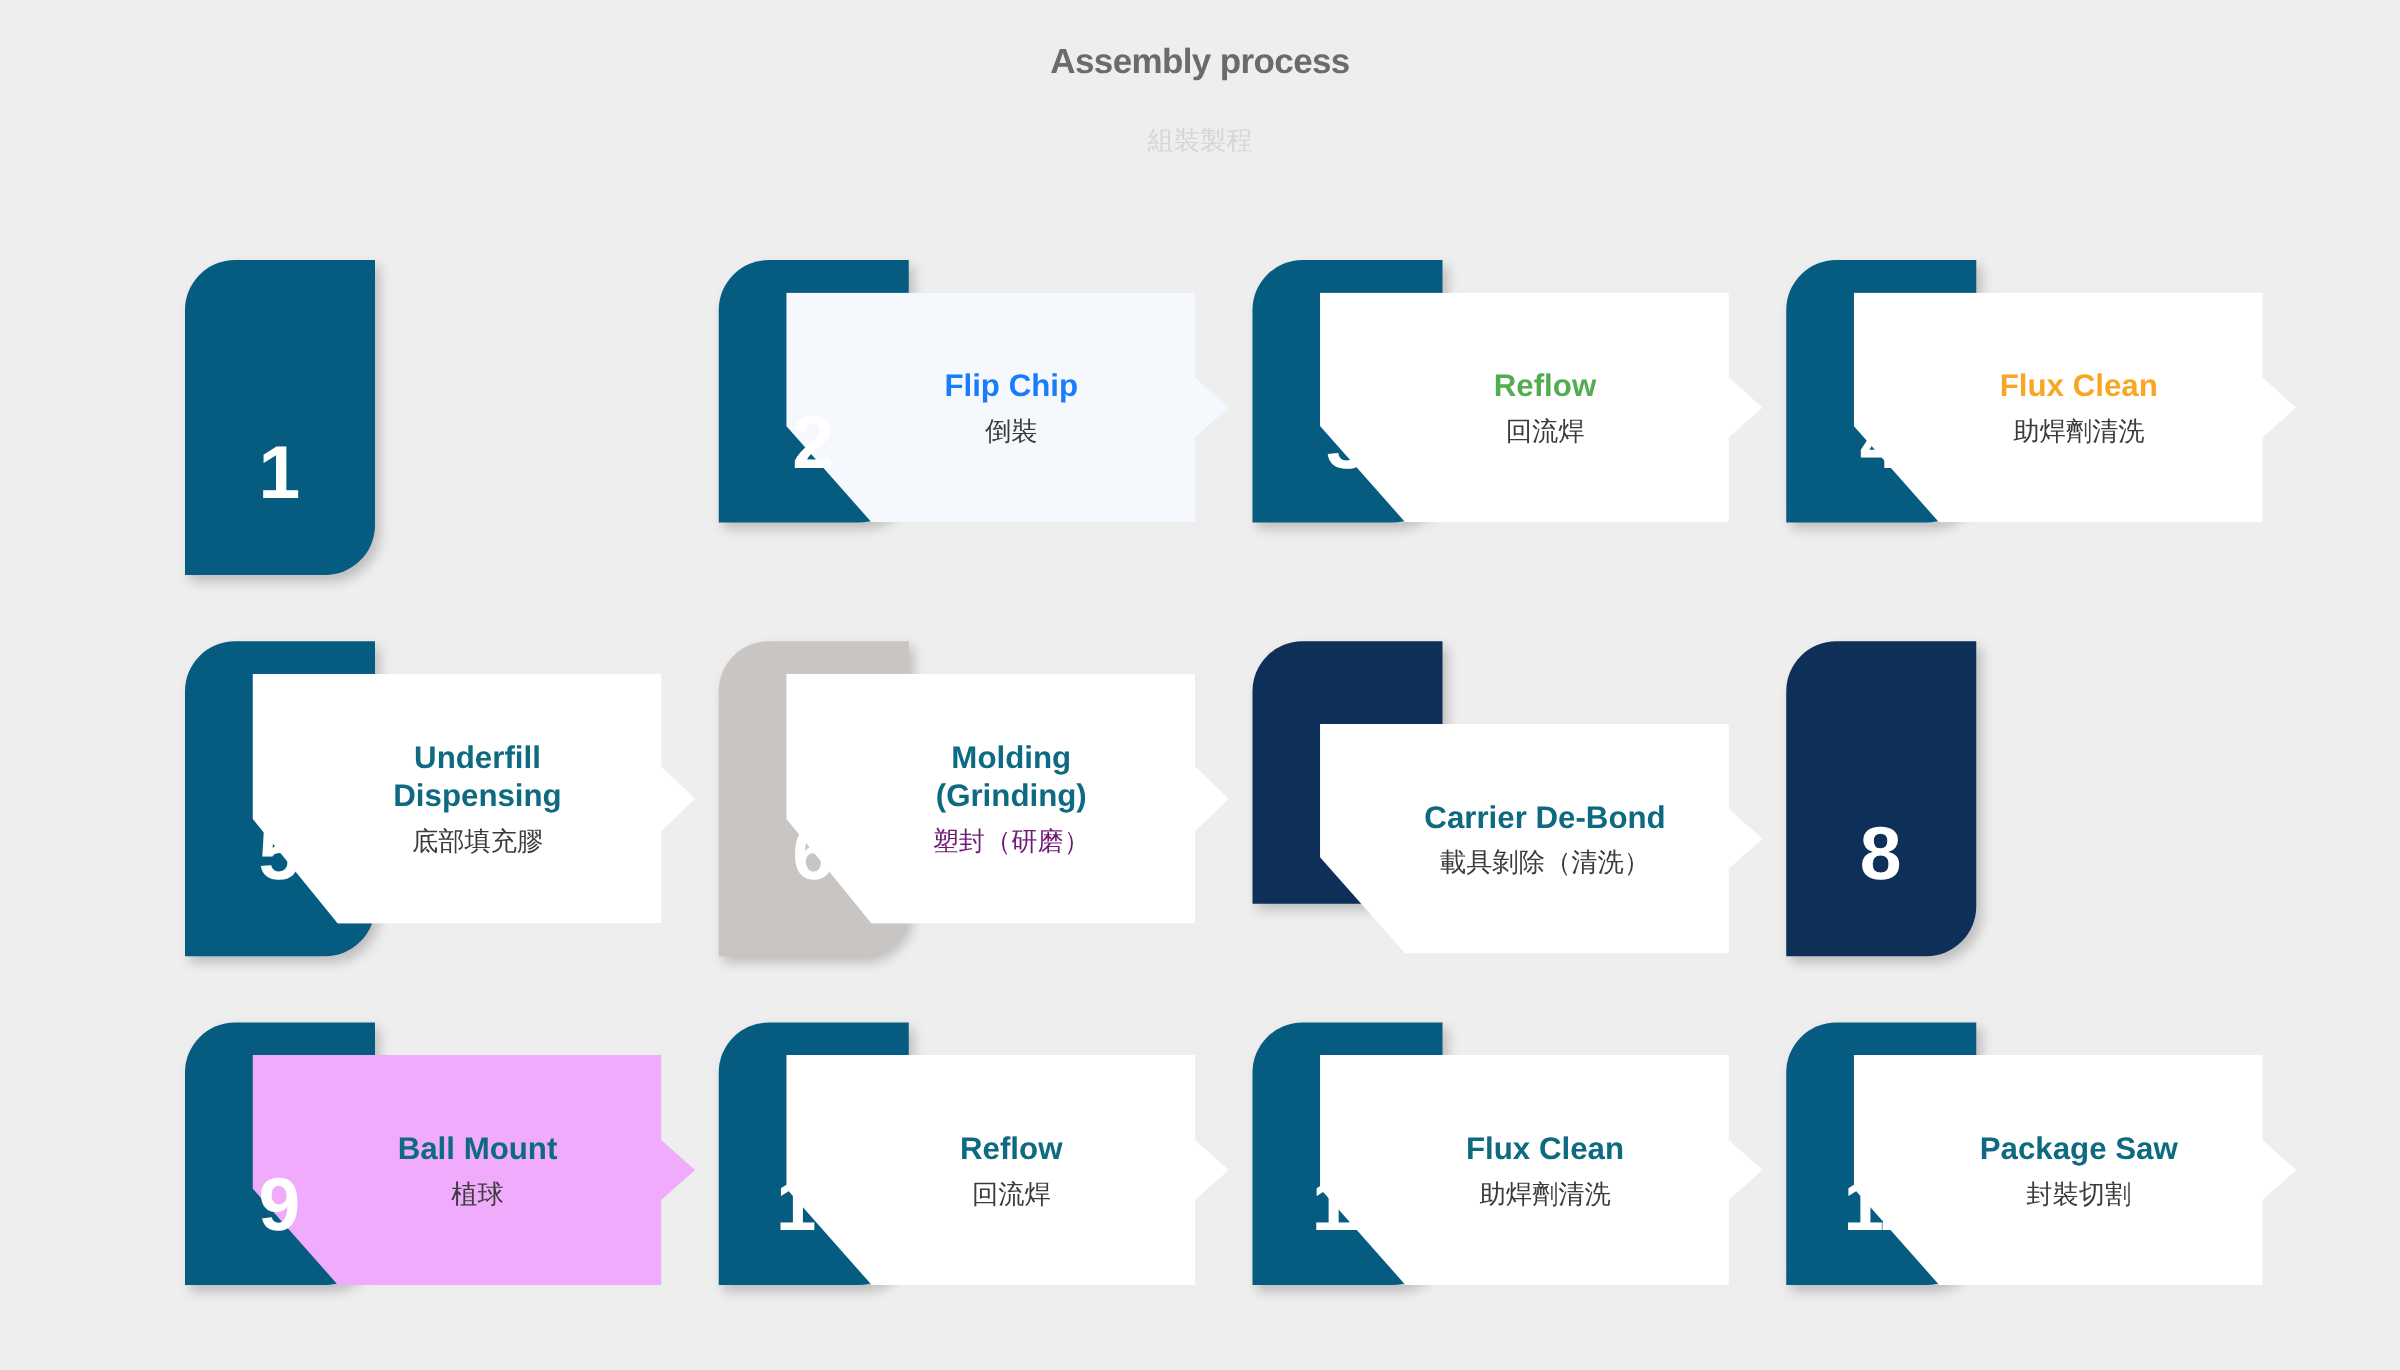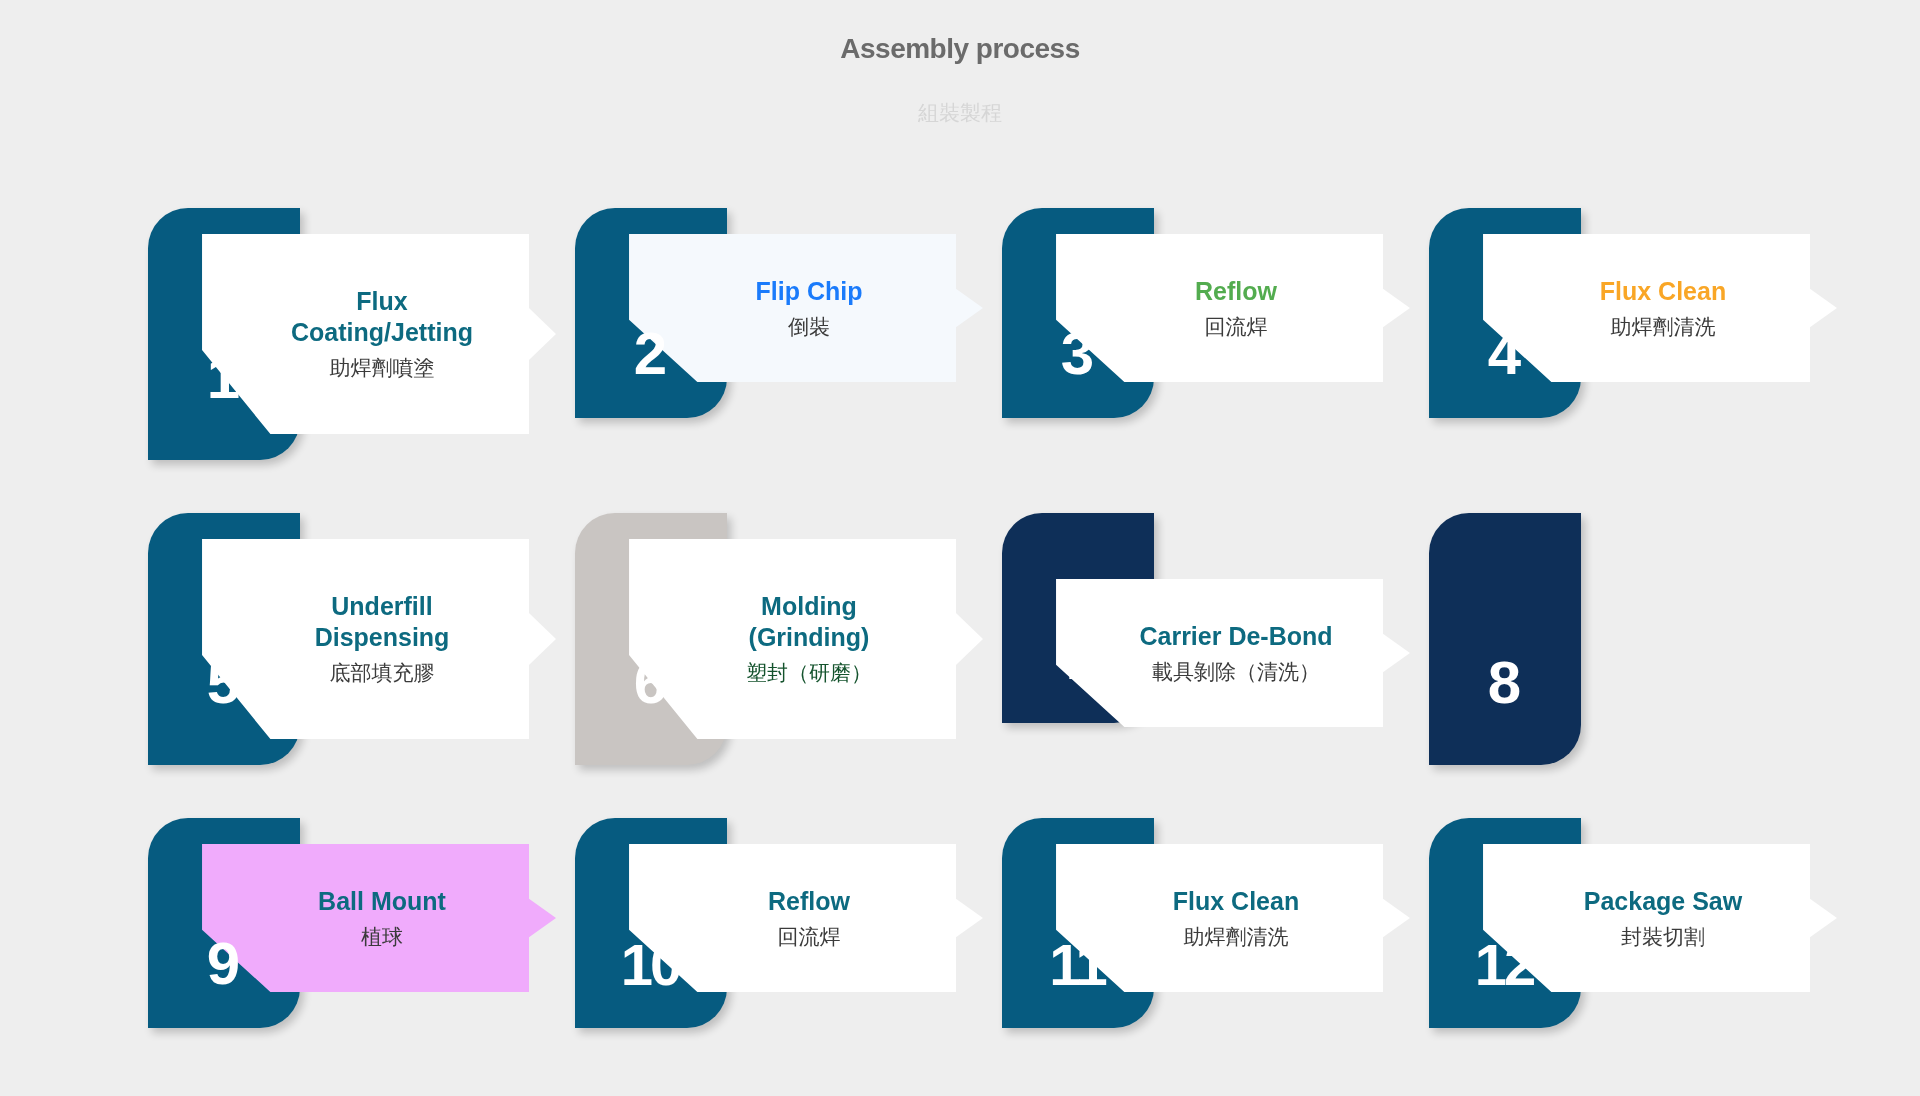--- a/index.html
+++ b/index.html
@@ -89,21 +89,21 @@
   }
   .step.tall .step-number { bottom: 52px; }
   .step-number.wide { font-size: 58px; letter-spacing: -3px; }
 
   
   .panel {
     position: absolute;
     left: 22px;
     top: 26px;
     width: 386px;
-    height: 148px;
+    height: 184px;
     background: #ffffff;
     z-index: 2;
     -webkit-clip-path: polygon(
         8.3% 0%, 93% 0%, 93% 37%, 100% 50%, 93% 63%, 93% 100%,
         26% 100%, 8.3% 58%);
     clip-path: polygon(
         8.3% 0%, 93% 0%, 93% 37%, 100% 50%, 93% 63%, 93% 100%,
         26% 100%, 8.3% 58%);
     filter: drop-shadow(3px 4px 6px rgba(0,0,0,0.17));
     display: flex;
@@ -137,25 +137,20 @@
 
 <div class="header">
   <div class="page-title">Assembly process</div>
   <div class="page-subtitle">組裝製程</div>
 </div>
 
 <div class="flow-grid">
   <div class="flow-row">
       <div class="step col-0 tall">
         <div class="corner-block" style="background: rgb(6, 91, 128);"></div>
-        <div class="panel" style="background: rgb(255, 255, 255);">
-          <div class="panel-title" style="color: rgb(13, 106, 128);">Flux
-Coating/Jetting</div>
-          <div class="panel-subtitle" style="color: rgb(59, 59, 59);">助焊劑噴塗</div>
-        </div>
         <div class="step-number">1</div>
       </div>
       <div class="step col-1">
         <div class="corner-block" style="background: rgb(6, 91, 128);"></div>
         <div class="panel" style="background: rgb(245, 249, 253);">
           <div class="panel-title" style="color: rgb(26, 123, 251);">Flip Chip</div>
           <div class="panel-subtitle" style="color: rgb(59, 59, 59);">倒裝</div>
         </div>
         <div class="step-number">2</div>
       </div>
@@ -184,21 +179,21 @@
 Dispensing</div>
           <div class="panel-subtitle" style="color: rgb(59, 59, 59);">底部填充膠</div>
         </div>
         <div class="step-number">5</div>
       </div>
       <div class="step col-1 tall">
         <div class="corner-block" style="background: rgb(201, 197, 194);"></div>
         <div class="panel" style="background: rgb(255, 255, 255);">
           <div class="panel-title" style="color: rgb(13, 106, 128);">Molding
 (Grinding)</div>
-          <div class="panel-subtitle" style="color: #14532d;">塑封（研磨）</div>
+          <div class="panel-subtitle" style="color: #701a75;">塑封（研磨）</div>
         </div>
         <div class="step-number">6</div>
       </div>
       <div class="step col-2">
         <div class="corner-block" style="background: rgb(14, 47, 88);"></div>
         <div class="panel" style="background: rgb(255, 255, 255); margin-top: 40px;">
           <div class="panel-title" style="color: rgb(13, 106, 128);">Carrier De-Bond</div>
           <div class="panel-subtitle" style="color: rgb(59, 59, 59);">載具剝除（清洗）</div>
         </div>
         <div class="step-number">7</div>

